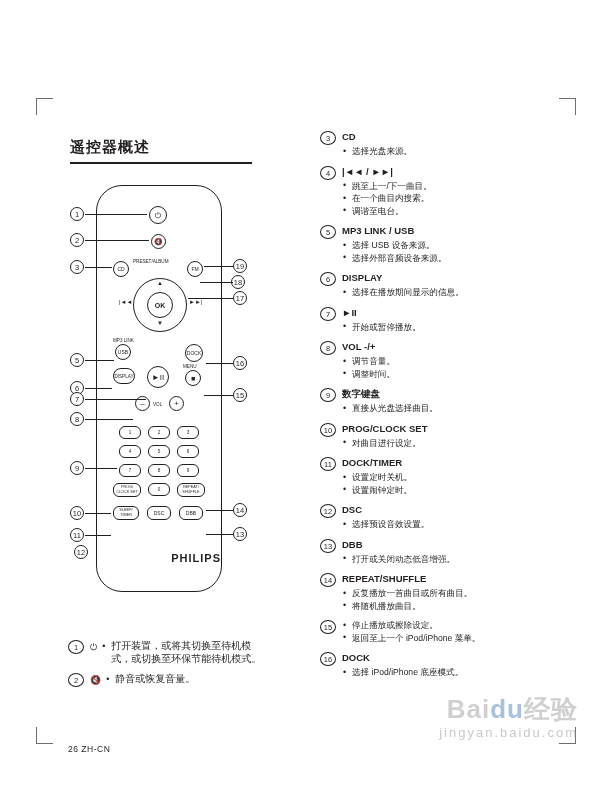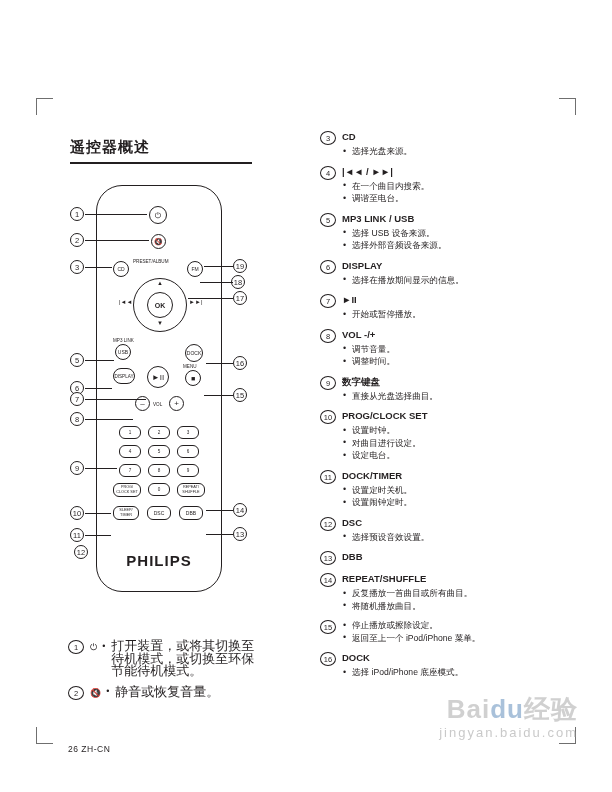--- a/index.html
+++ b/index.html
@@ -41,21 +41,21 @@
 
   
   .notes{position:absolute;left:68px;top:640px;width:195px;}
   .note{display:flex;margin-bottom:8px;}
   .note .num{
     flex:0 0 16px;width:14px;height:14px;border:1px solid #231f20;border-radius:50%;
     font-size:7.5px;line-height:13px;text-align:center;margin-right:6px;box-sizing:border-box;
   }
   .note .sym{font-size:9px;margin-right:4px;line-height:14px;}
   .note .body{flex:1;}
-  .note li{font-size:13px;line-height:12.5px;padding-left:10px;position:relative;list-style:none;}
+  .note li{font-size:10px;line-height:12.5px;padding-left:10px;position:relative;list-style:none;}
   .note li:before{content:"•";position:absolute;left:1px;top:-0.5px;font-size:9px;}
   .note ul{margin:0;padding:0;}
 
   
   .footer{position:absolute;left:68px;top:744px;font-size:8.5px;letter-spacing:.5px;}
   .footer .pg{}
 
   
   .wm{position:absolute;right:34px;bottom:52px;text-align:right;opacity:.85;}
   .wm .b1{font-size:26px;font-weight:bold;color:#c8c8c8;letter-spacing:1px;}
@@ -81,21 +81,21 @@
   .nav-ring{
     position:absolute;border:1px solid #231f20;border-radius:50%;
     background:#fff;box-sizing:border-box;
   }
   .ok{
     position:absolute;border:1px solid #231f20;border-radius:50%;background:#fff;
     box-sizing:border-box;display:flex;align-items:center;justify-content:center;
     font-size:7px;font-weight:bold;
   }
   .brand{
-    position:absolute;left:0;right:0;text-align:center;font-size:15px;
+    position:absolute;left:0;right:0;text-align:right;font-size:11px;
     font-weight:bold;letter-spacing:1px;
   }
 
   
   .callout{
     position:absolute;width:14px;height:14px;border:1px solid #231f20;border-radius:50%;
     font-size:7.5px;line-height:13px;text-align:center;box-sizing:border-box;background:#fff;
   }
   .lead{position:absolute;background:#231f20;}
   .lead.h{height:1px;}
@@ -268,20 +268,21 @@
             <li>选择光盘来源。</li>
           </ul>
       </div>
     </div>
 
     <div class="item">
       <div class="num">4</div>
       <div class="body">
         <div class="hd">|◄◄ / ►►|</div>
         <ul>
+          <li>跳至上一/下一曲目。</li>
           <li>在一个曲目内搜索。</li>
           <li>调谐至电台。</li>
         </ul>
       </div>
     </div>
 
     <div class="item">
       <div class="num">5</div>
       <div class="body">
         <div class="hd">MP3 LINK / USB</div>
@@ -331,23 +332,21 @@
             <li>直接从光盘选择曲目。</li>
           </ul>
       </div>
     </div>
 
     <div class="item">
       <div class="num">10</div>
       <div class="body">
         <div class="hd">PROG/CLOCK SET</div>
         <ul>
-          <li>设置时钟。</li>
           <li>对曲目进行设定。</li>
-          <li>设定电台。</li>
         </ul>
       </div>
     </div>
 
     <div class="item">
       <div class="num">11</div>
       <div class="body">
         <div class="hd">DOCK/TIMER</div>
         <ul>
           <li>设置定时关机。</li>
@@ -363,20 +362,23 @@
         <ul>
             <li>选择预设音效设置。</li>
           </ul>
       </div>
     </div>
 
     <div class="item">
       <div class="num">13</div>
       <div class="body">
         <div class="hd">DBB</div>
+        <ul>
+            <li>打开或关闭动态低音增强。</li>
+          </ul>
       </div>
     </div>
 
     <div class="item">
       <div class="num">14</div>
       <div class="body">
         <div class="hd">REPEAT/SHUFFLE</div>
         <ul>
           <li>反复播放一首曲目或所有曲目。</li>
           <li>将随机播放曲目。</li>

